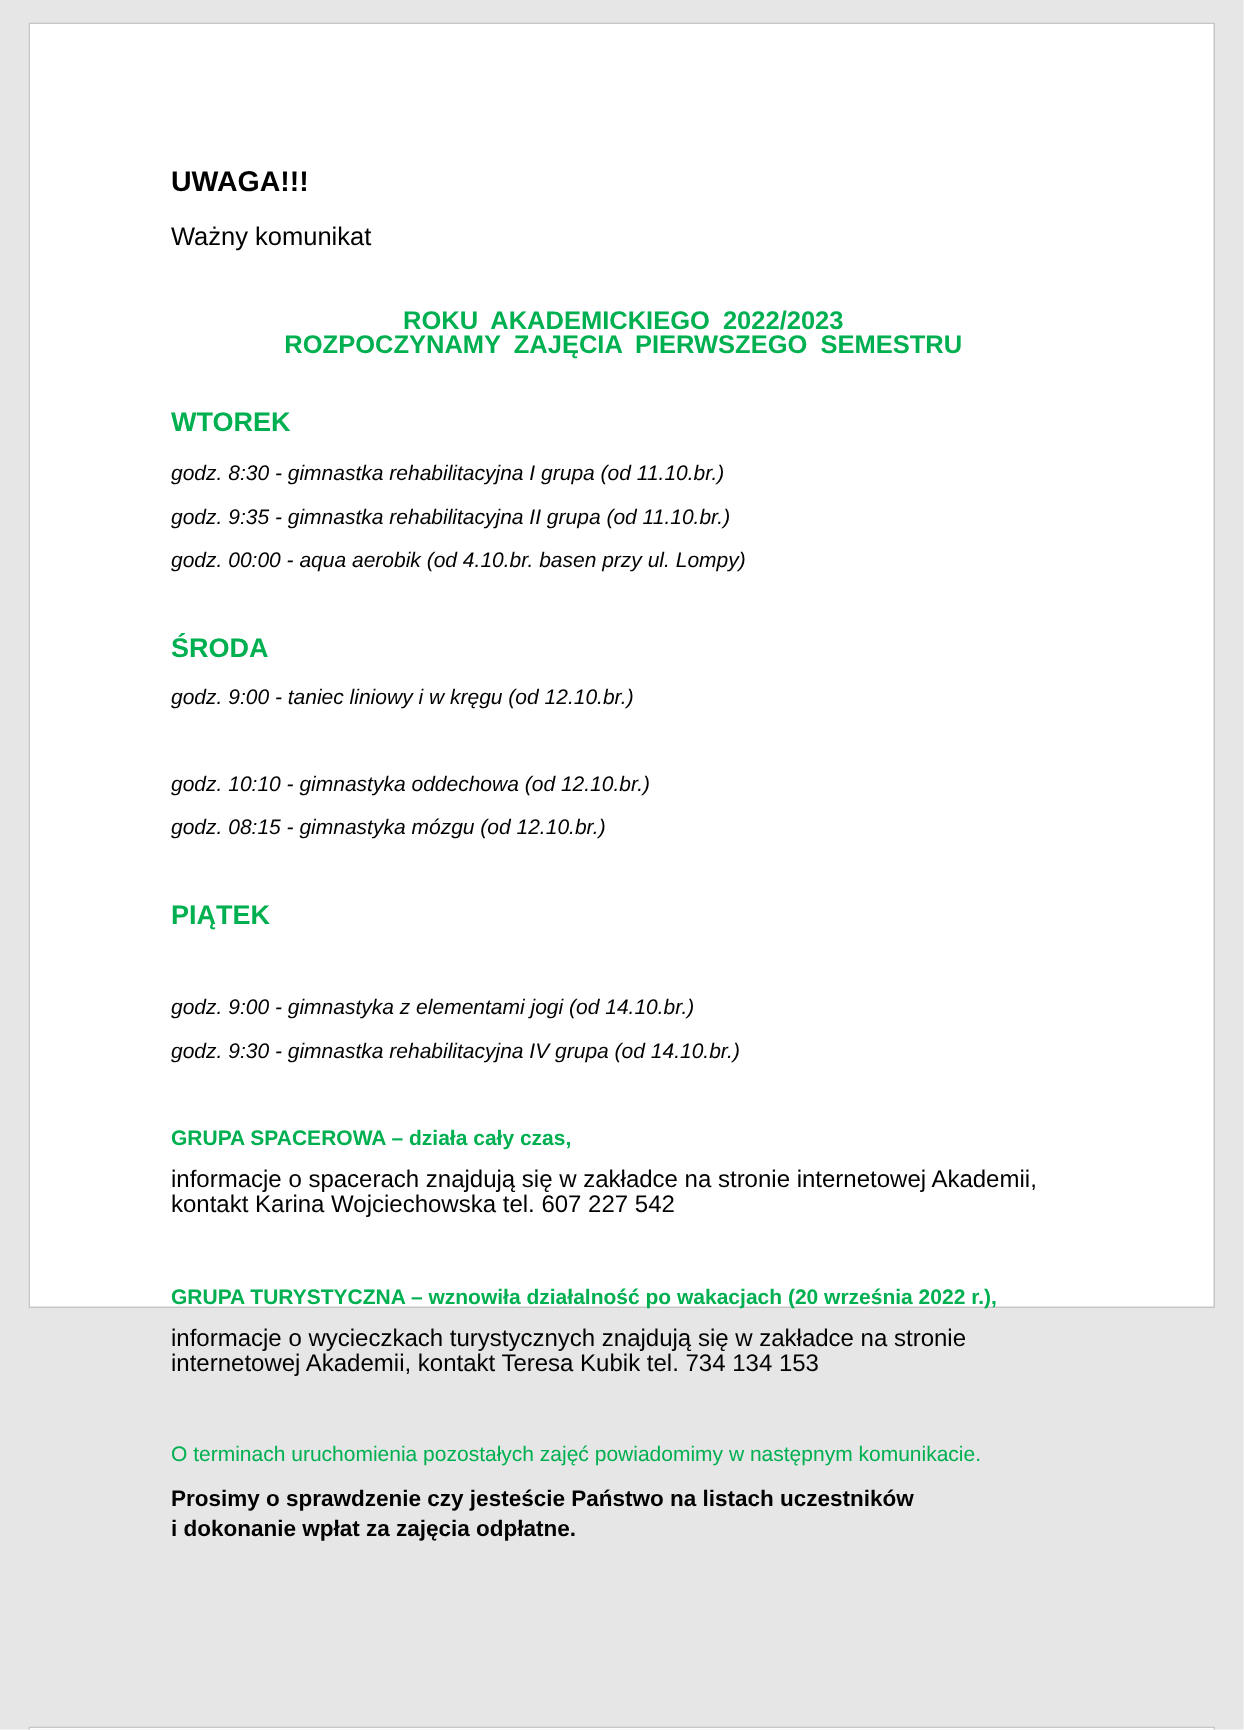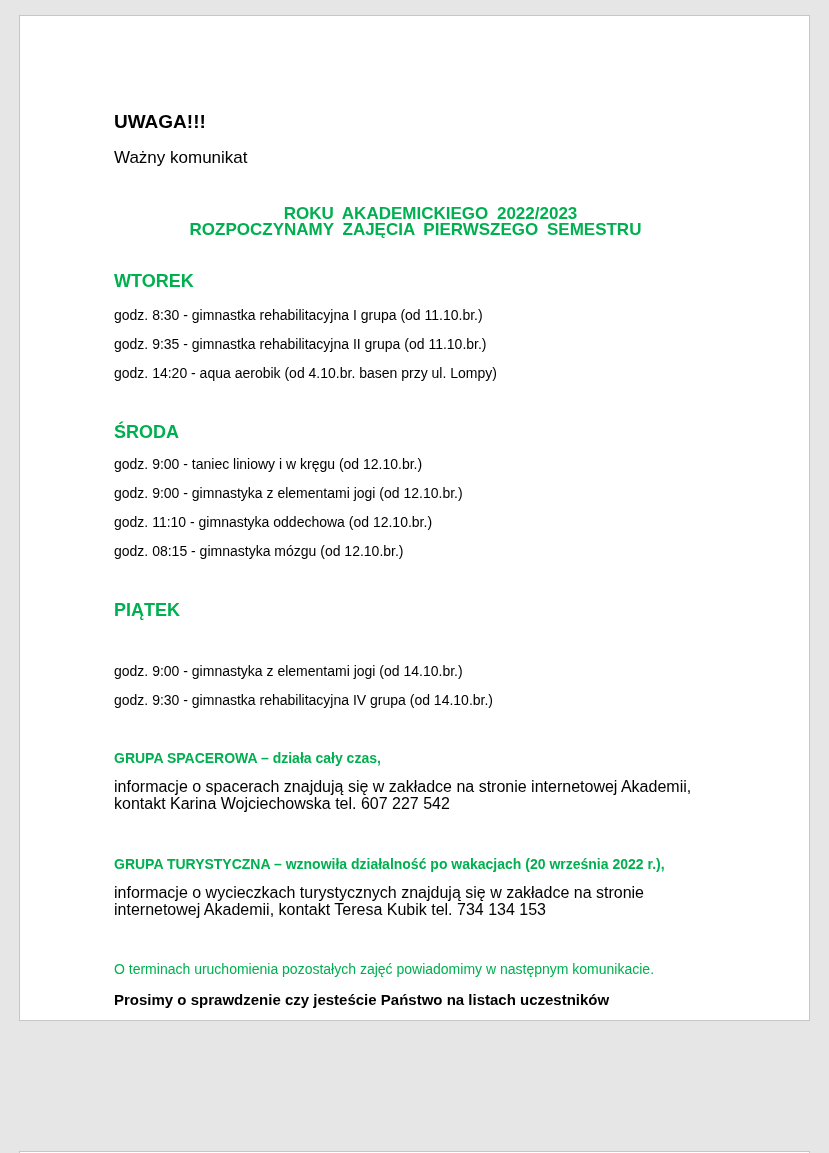--- a/index.html
+++ b/index.html
@@ -13,21 +13,21 @@
       position: relative;
       overflow: hidden;
       font-family: "Liberation Sans", sans-serif;
       color: #000;
     }
     .page {
       position: absolute;
       left: 19px;
       top: 15px;
       width: 791px;
-      height: 1006px;
+      height: 857px;
       background: #ffffff;
       border: 1px solid #c6c6c6;
       box-sizing: border-box;
     }
     .next-page {
       position: absolute;
       left: 19px;
       top: 1151px;
       width: 791px;
       height: 20px;
@@ -53,29 +53,30 @@
     }
     .title {
       left: 0;
       width: 791px;
       text-align: center;
       font-size: 17px;
       font-weight: bold;
       word-spacing: 4px;
     }
     .title1 { top: 164px; left: 0px; margin-top: 40px; }
-    .title2 { top: 188px; left: 0px; padding-left: 15px; }
+    .title2 { top: 188px; left: 0px; }
     .day {
       left: 94px;
       font-size: 18px;
       font-weight: bold;
     }
     .entry {
       left: 94px;
       font-size: 14px;
+      font-style: italic;
     }
     .group-head {
       left: 94px;
       font-size: 14px;
       font-weight: bold;
     }
     .para {
       left: 94px;
       font-size: 16px;
       line-height: 17px;
@@ -100,35 +101,35 @@
 
 <div class="page">
   <div class="abs uwaga">UWAGA!!!</div>
   <div class="abs wazny">Ważny komunikat</div>
   <div class="abs title title1 green">ROZPOCZYNAMY  ZAJĘCIA  PIERWSZEGO  SEMESTRU</div>
   <div class="abs title title2 green">ROKU  AKADEMICKIEGO  2022/2023</div>
 
   <div class="abs day green" style="top:255px">WTOREK</div>
   <div class="abs entry" style="top:291px">godz. 8:30 - gimnastka rehabilitacyjna I grupa (od 11.10.br.)</div>
   <div class="abs entry" style="top:320px">godz. 9:35 - gimnastka rehabilitacyjna II grupa (od 11.10.br.)</div>
-  <div class="abs entry" style="top:349px">godz. 14:20 - aqua aerobik (od 4.10.br. basen przy ul. Lompy)</div>
+  <div class="abs entry" style="top:349px">godz. 00:00 - aqua aerobik (od 4.10.br. basen przy ul. Lompy)</div>
 
   <div class="abs day green" style="top:406px">ŚRODA</div>
   <div class="abs entry" style="top:440px">godz. 9:00 - taniec liniowy i w kręgu (od 12.10.br.)</div>
-  <div class="abs entry" style="top:469px">godz. 9:00 - gimnastyka z elementami jogi (od 12.10.br.)</div>
-  <div class="abs entry" style="top:498px">godz. 11:10 - gimnastyka oddechowa (od 12.10.br.)</div>
+  <div class="abs entry" style="top:498px">godz. 10:10 - gimnastyka oddechowa (od 12.10.br.)</div>
   <div class="abs entry" style="top:527px">godz. 08:15 - gimnastyka mózgu (od 12.10.br.)</div>
 
   <div class="abs day green" style="top:584px">PIĄTEK</div>
   <div class="abs entry" style="top:647px">godz. 9:00 - gimnastyka z elementami jogi (od 14.10.br.)</div>
   <div class="abs entry" style="top:676px">godz. 9:30 - gimnastka rehabilitacyjna IV grupa (od 14.10.br.)</div>
 
   <div class="abs group-head green" style="top:734px">GRUPA SPACEROWA – działa cały czas,</div>
   <div class="abs para" style="top:762px">informacje o spacerach znajdują się w zakładce na stronie internetowej Akademii, kontakt Karina Wojciechowska tel. 607 227 542</div>
 
   <div class="abs group-head green" style="top:840px">GRUPA TURYSTYCZNA – wznowiła działalność po wakacjach (20 września 2022 r.),</div>
   <div class="abs para" style="top:868px">informacje o wycieczkach turystycznych znajdują się w zakładce na stronie internetowej Akademii, kontakt Teresa Kubik tel. 734 134 153</div>
 
   <div class="abs note green" style="top:945px">O terminach uruchomienia pozostałych zajęć powiadomimy w następnym komunikacie.</div>
   <div class="abs final" style="top:974px">Prosimy o sprawdzenie czy jesteście Państwo na listach uczestników</div>
+  <div class="abs final" style="top:994px">i dokonanie wpłat za zajęcia odpłatne.</div>
 </div>
 
 <div class="next-page"></div>
 
 </body></html>

